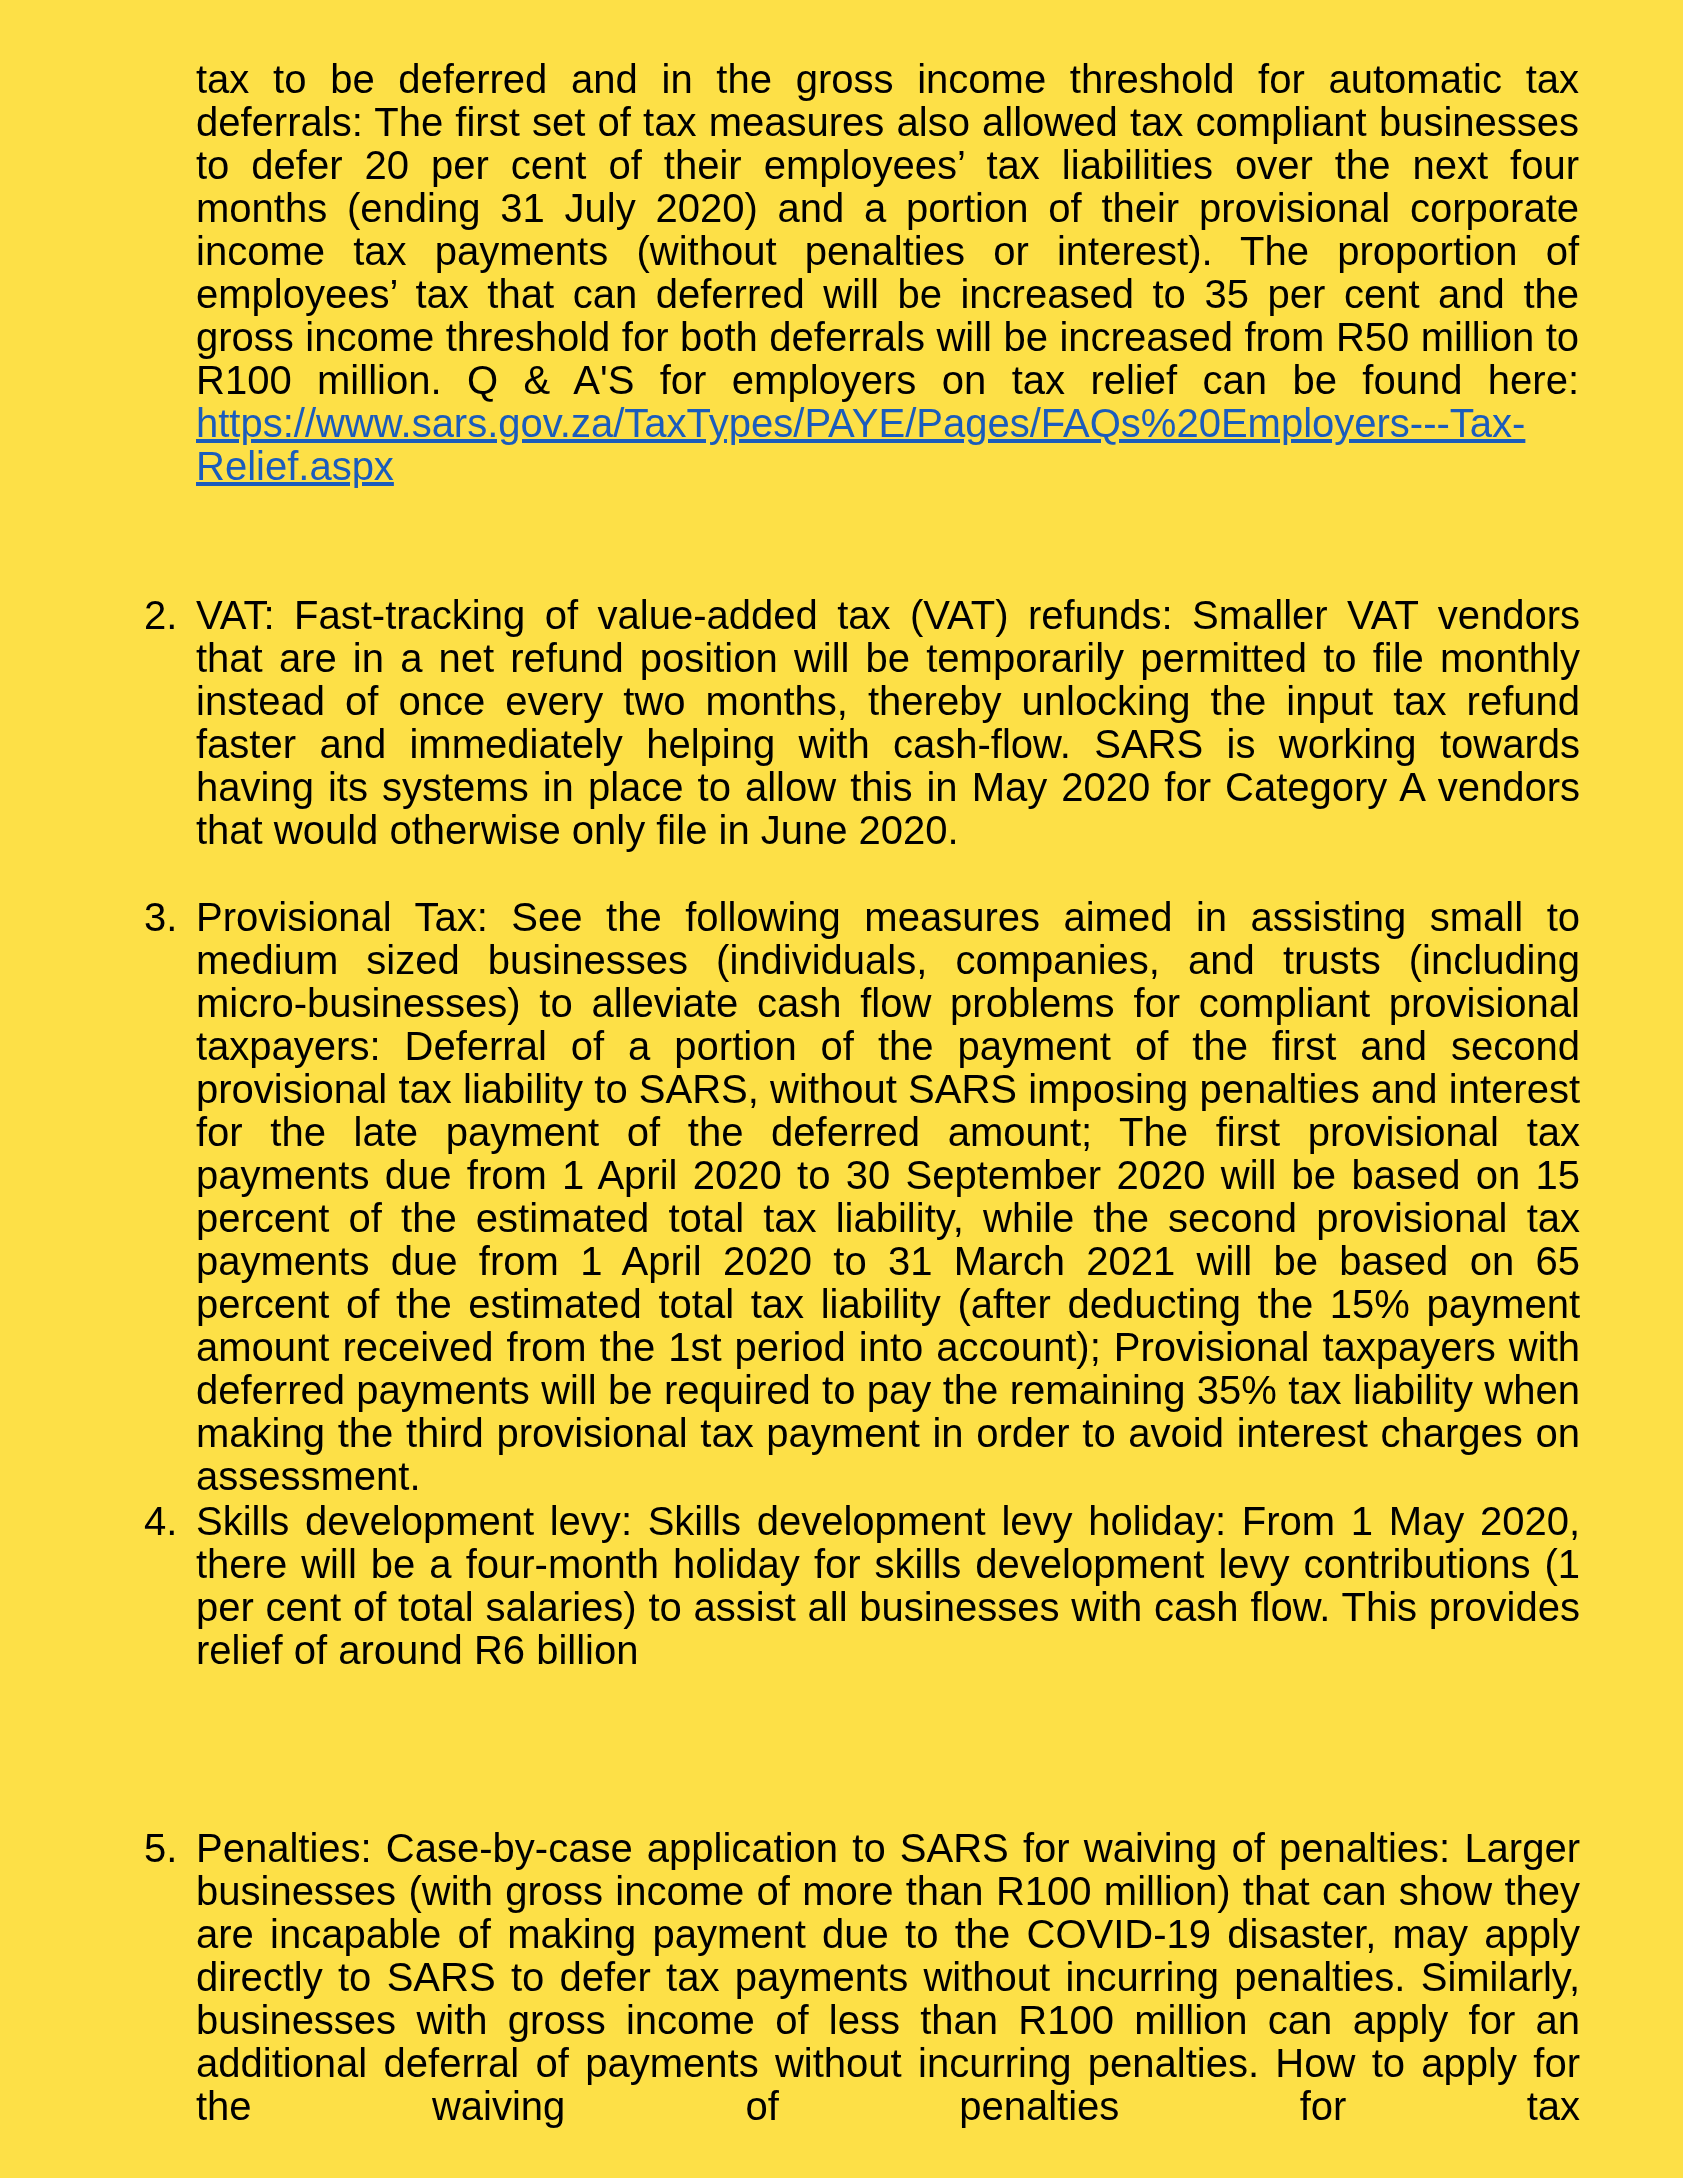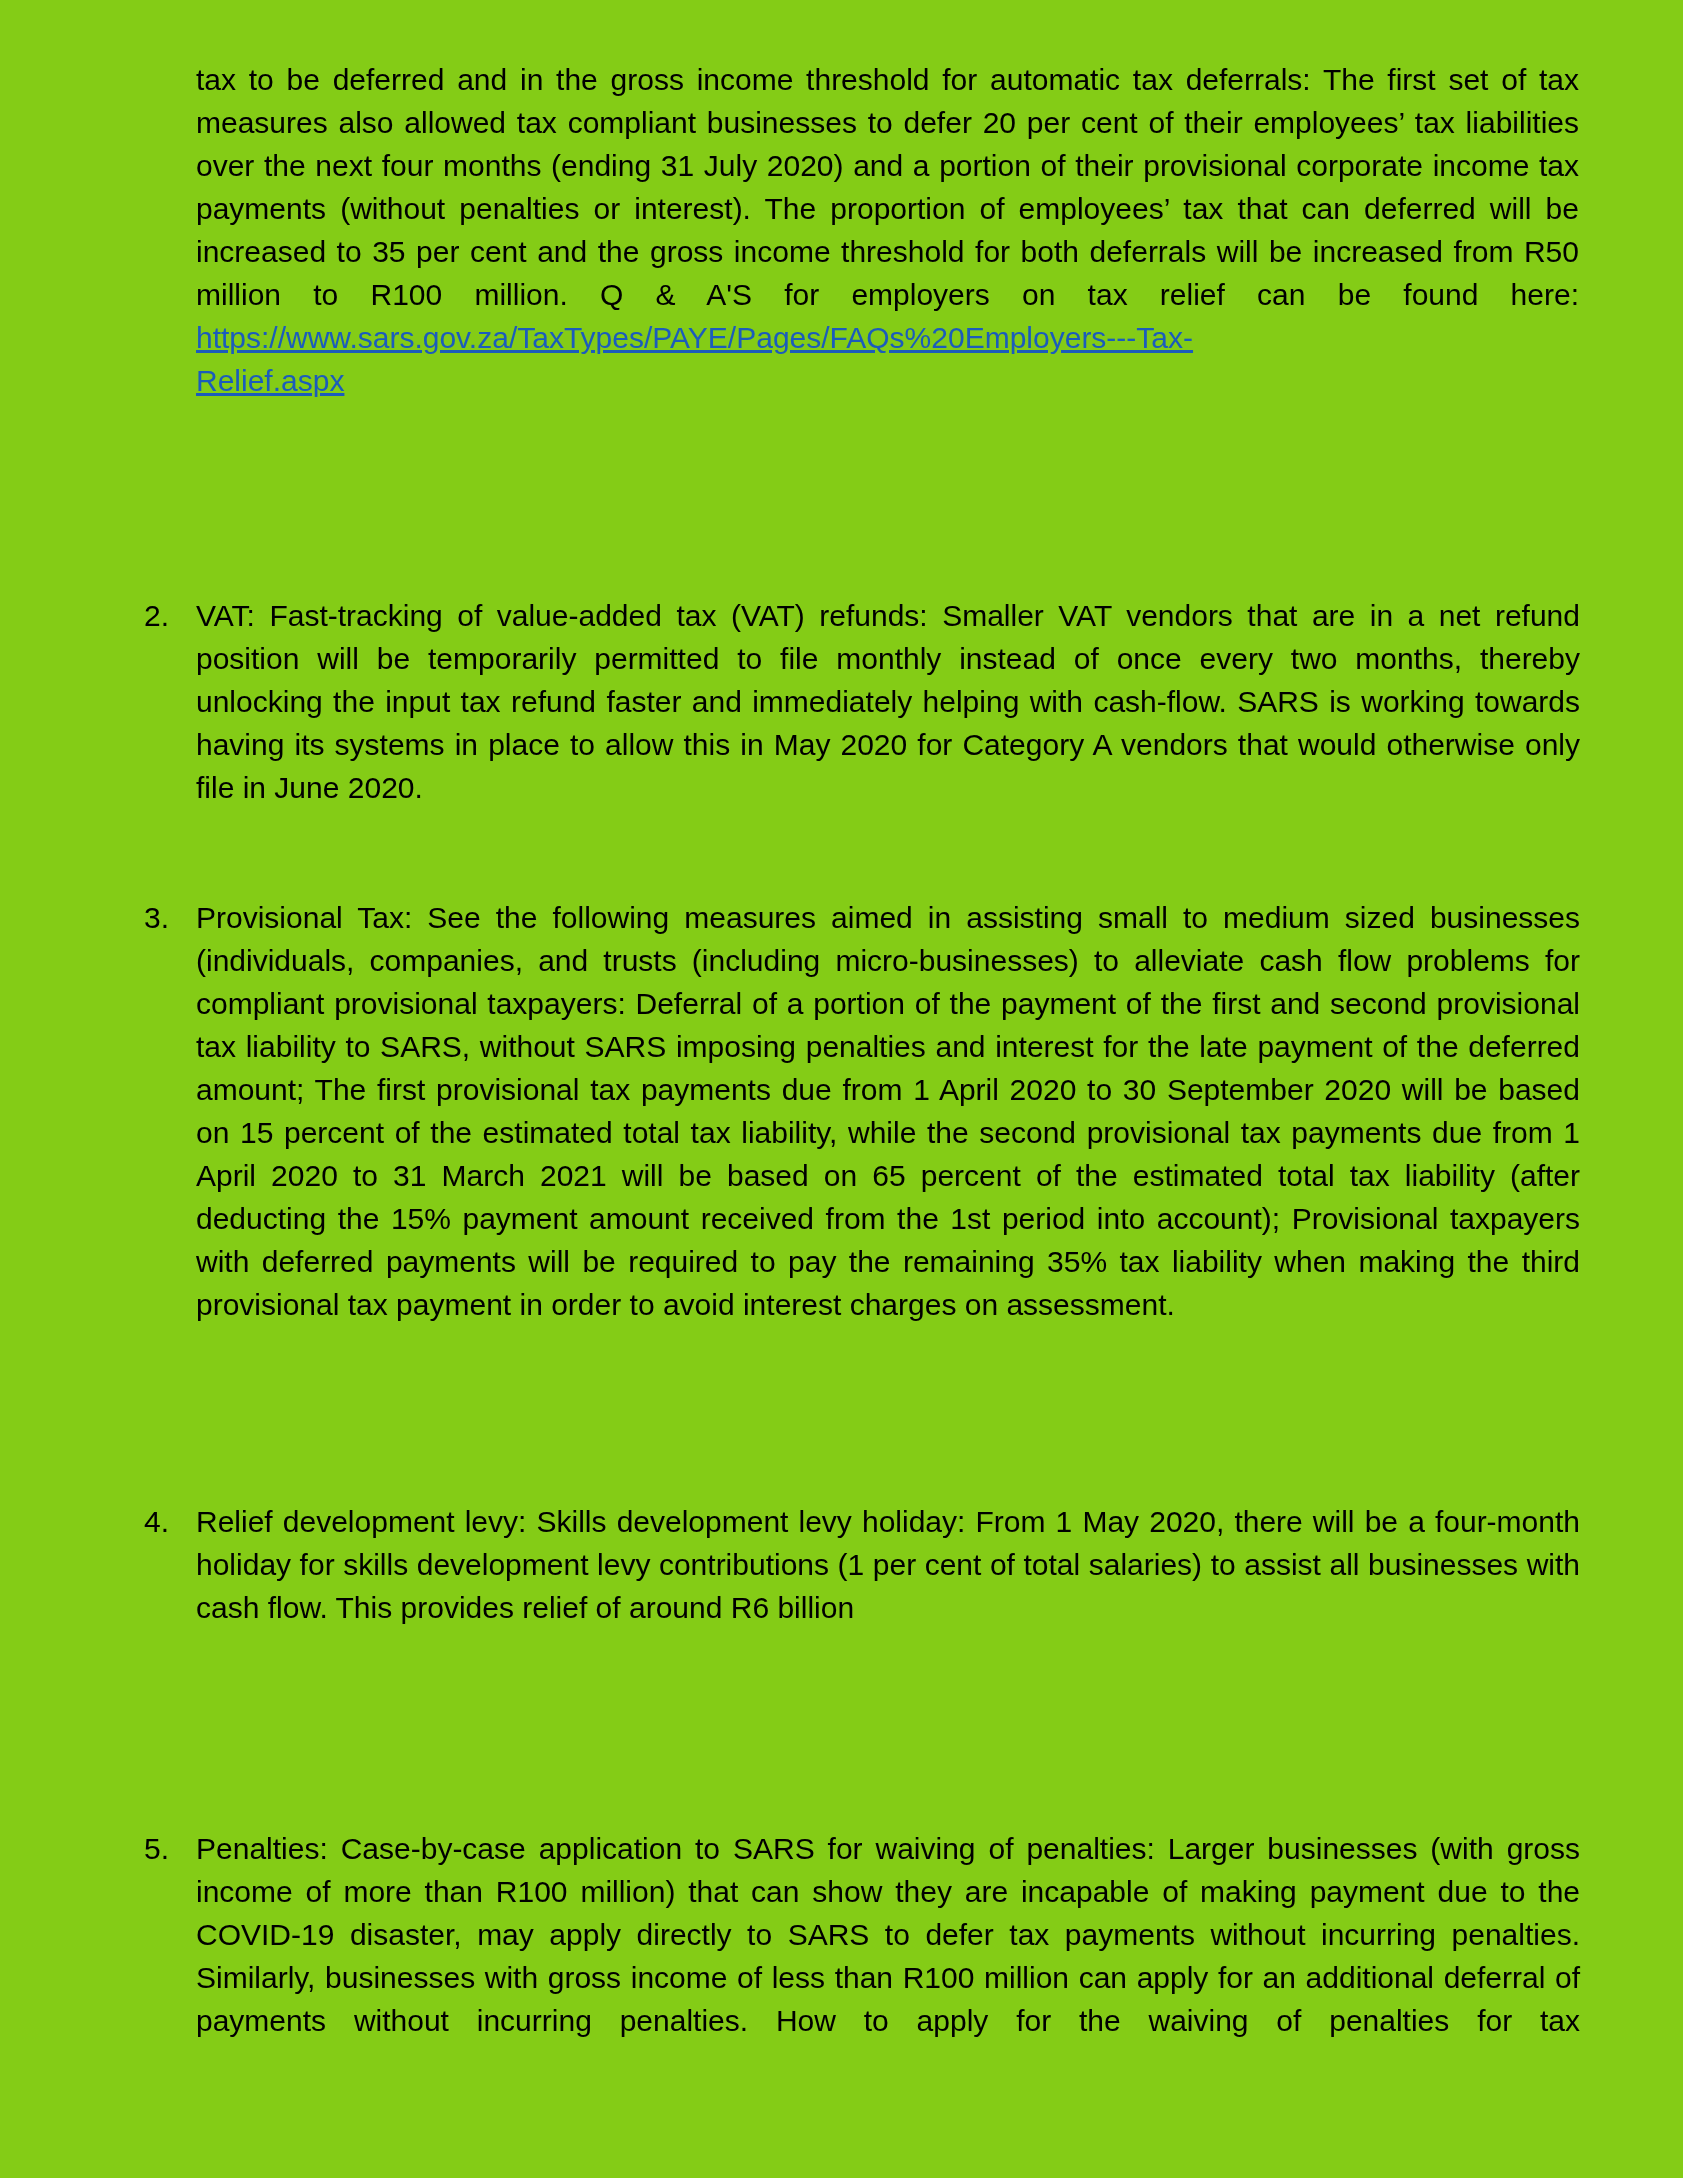--- a/index.html
+++ b/index.html
@@ -4,24 +4,24 @@
 <style>
   html, body {
     margin: 0;
     padding: 0;
     background: #ffffff;
   }
   .page {
     position: relative;
     width: 1683px;
     height: 2178px;
-    background: #84cc16;
+    background: #fde047;
     color: #000000;
     font-family: "Liberation Sans", "DejaVu Sans", sans-serif;
-    font-size: 30px;
+    font-size: 40px;
     line-height: 43px;
     overflow: hidden;
   }
   .para {
     position: absolute;
     text-align: justify;
   }
   .intro {
     left: 196px;
     width: 1383px;
@@ -61,21 +61,21 @@
 
   <div class="para list-item" style="top: 594px;">
     <span class="num">2.</span><span class="b">VAT</span><span>: Fast-tracking of value-added tax (VAT) refunds: Smaller VAT vendors that are in a net refund position will be temporarily permitted to file monthly instead of once every two months, thereby unlocking the input tax refund faster and immediately helping with cash-flow. SARS is working towards having its systems in place to allow this in May 2020 for Category A vendors that would otherwise only file in June 2020.</span>
   </div>
 
   <div class="para list-item" style="top: 896px;">
     <span class="num">3.</span><span class="b">Provisional Tax:</span><span> See the following measures aimed in assisting small to medium sized businesses (individuals, companies, and trusts (including micro-businesses) to alleviate cash flow problems for compliant provisional taxpayers: Deferral of a portion of the payment of the first and second provisional tax liability to SARS, without SARS imposing penalties and interest for the late payment of the deferred amount; The first provisional tax payments due from 1 April 2020 to 30 September 2020 will be based on 15 percent of the estimated total tax liability, while the second provisional tax payments due from 1 April 2020 to 31 March 2021 will be based on 65 percent of the estimated total tax liability (after deducting the 15% payment amount received from the 1st period into account); Provisional taxpayers with deferred payments will be required to pay the remaining 35% tax liability when making the third provisional tax payment in order to avoid interest charges on assessment.</span>
   </div>
 
   <div class="para list-item" style="top: 1500px;">
-    <span class="num">4.</span><span class="b">Relief development levy</span><span>: Skills development levy holiday: From 1 May 2020, there will be a four-month holiday for skills development levy contributions (1 per cent of total salaries) to assist all businesses with cash flow. This provides relief of around R6 billion</span>
+    <span class="num">4.</span><span class="b">Skills development levy</span><span>: Skills development levy holiday: From 1 May 2020, there will be a four-month holiday for skills development levy contributions (1 per cent of total salaries) to assist all businesses with cash flow. This provides relief of around R6 billion</span>
   </div>
 
   <div class="para list-item justify-last" style="top: 1827px;">
     <span class="num">5.</span><span class="b">Penalties</span><span>: Case-by-case application to SARS for waiving of penalties: Larger businesses (with gross income of more than R100 million) that can show they are incapable of making payment due to the COVID-19 disaster, may apply directly to SARS to defer tax payments without incurring penalties. Similarly, businesses with gross income of less than R100 million can apply for an additional deferral of payments without incurring penalties. How to apply for the waiving of penalties for tax</span>
   </div>
 
 </div>
 
 
 </body></html>

